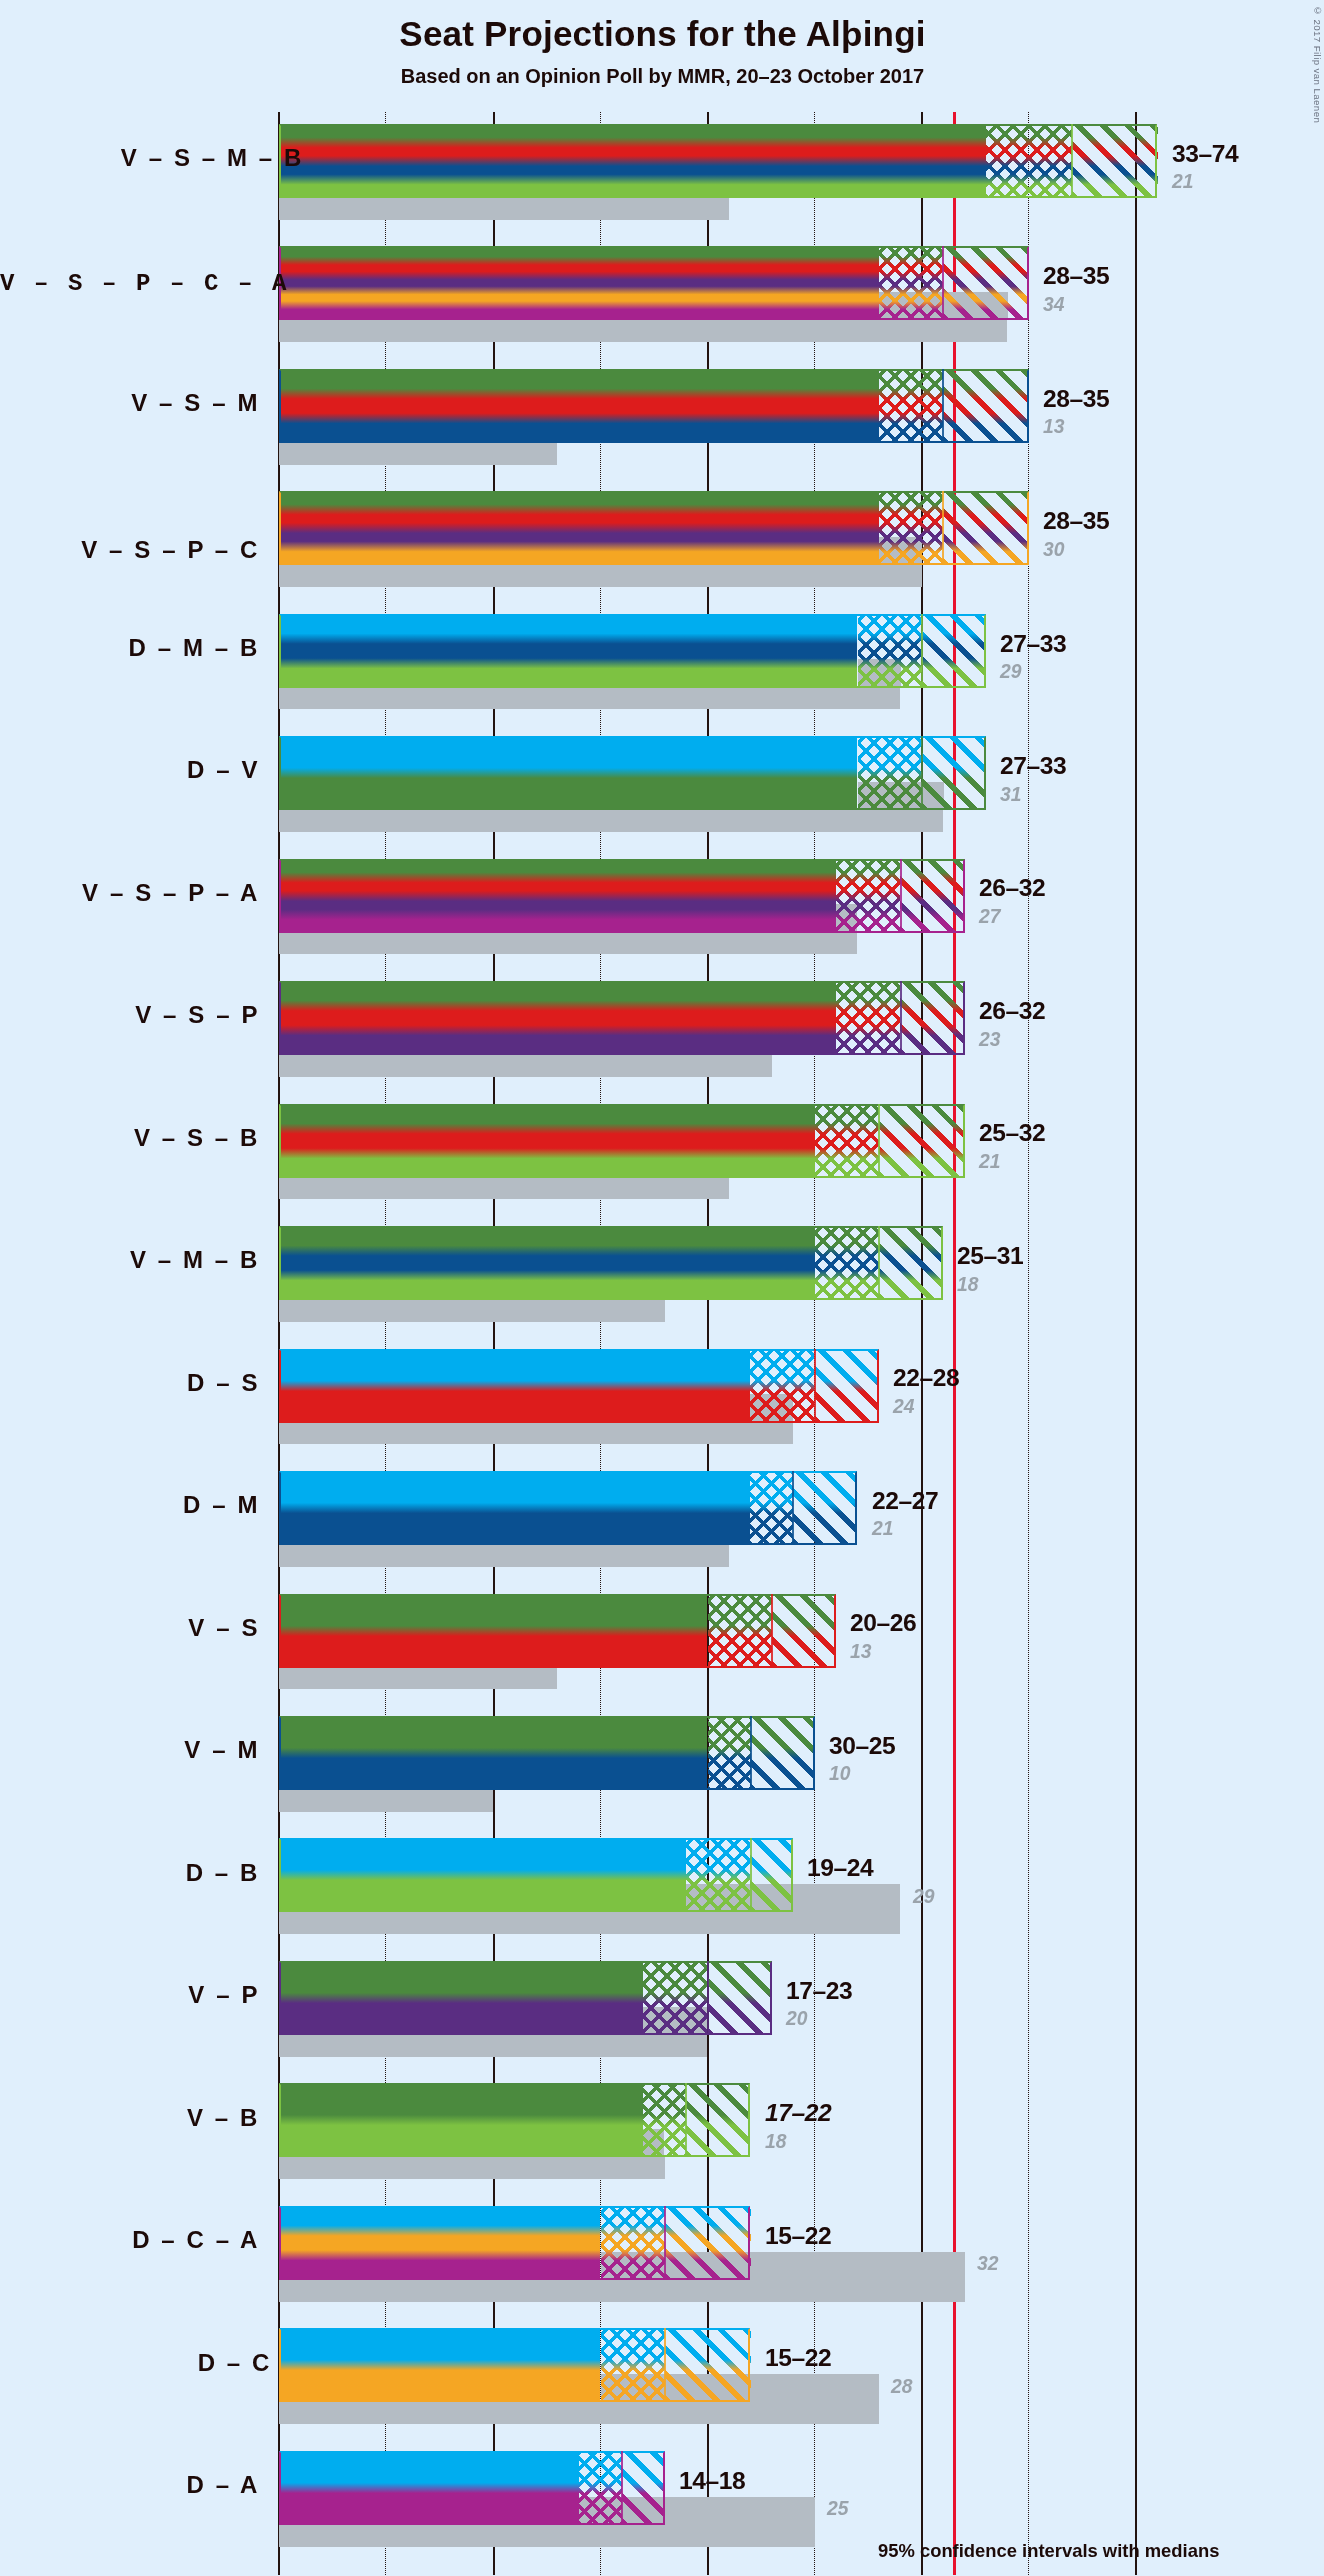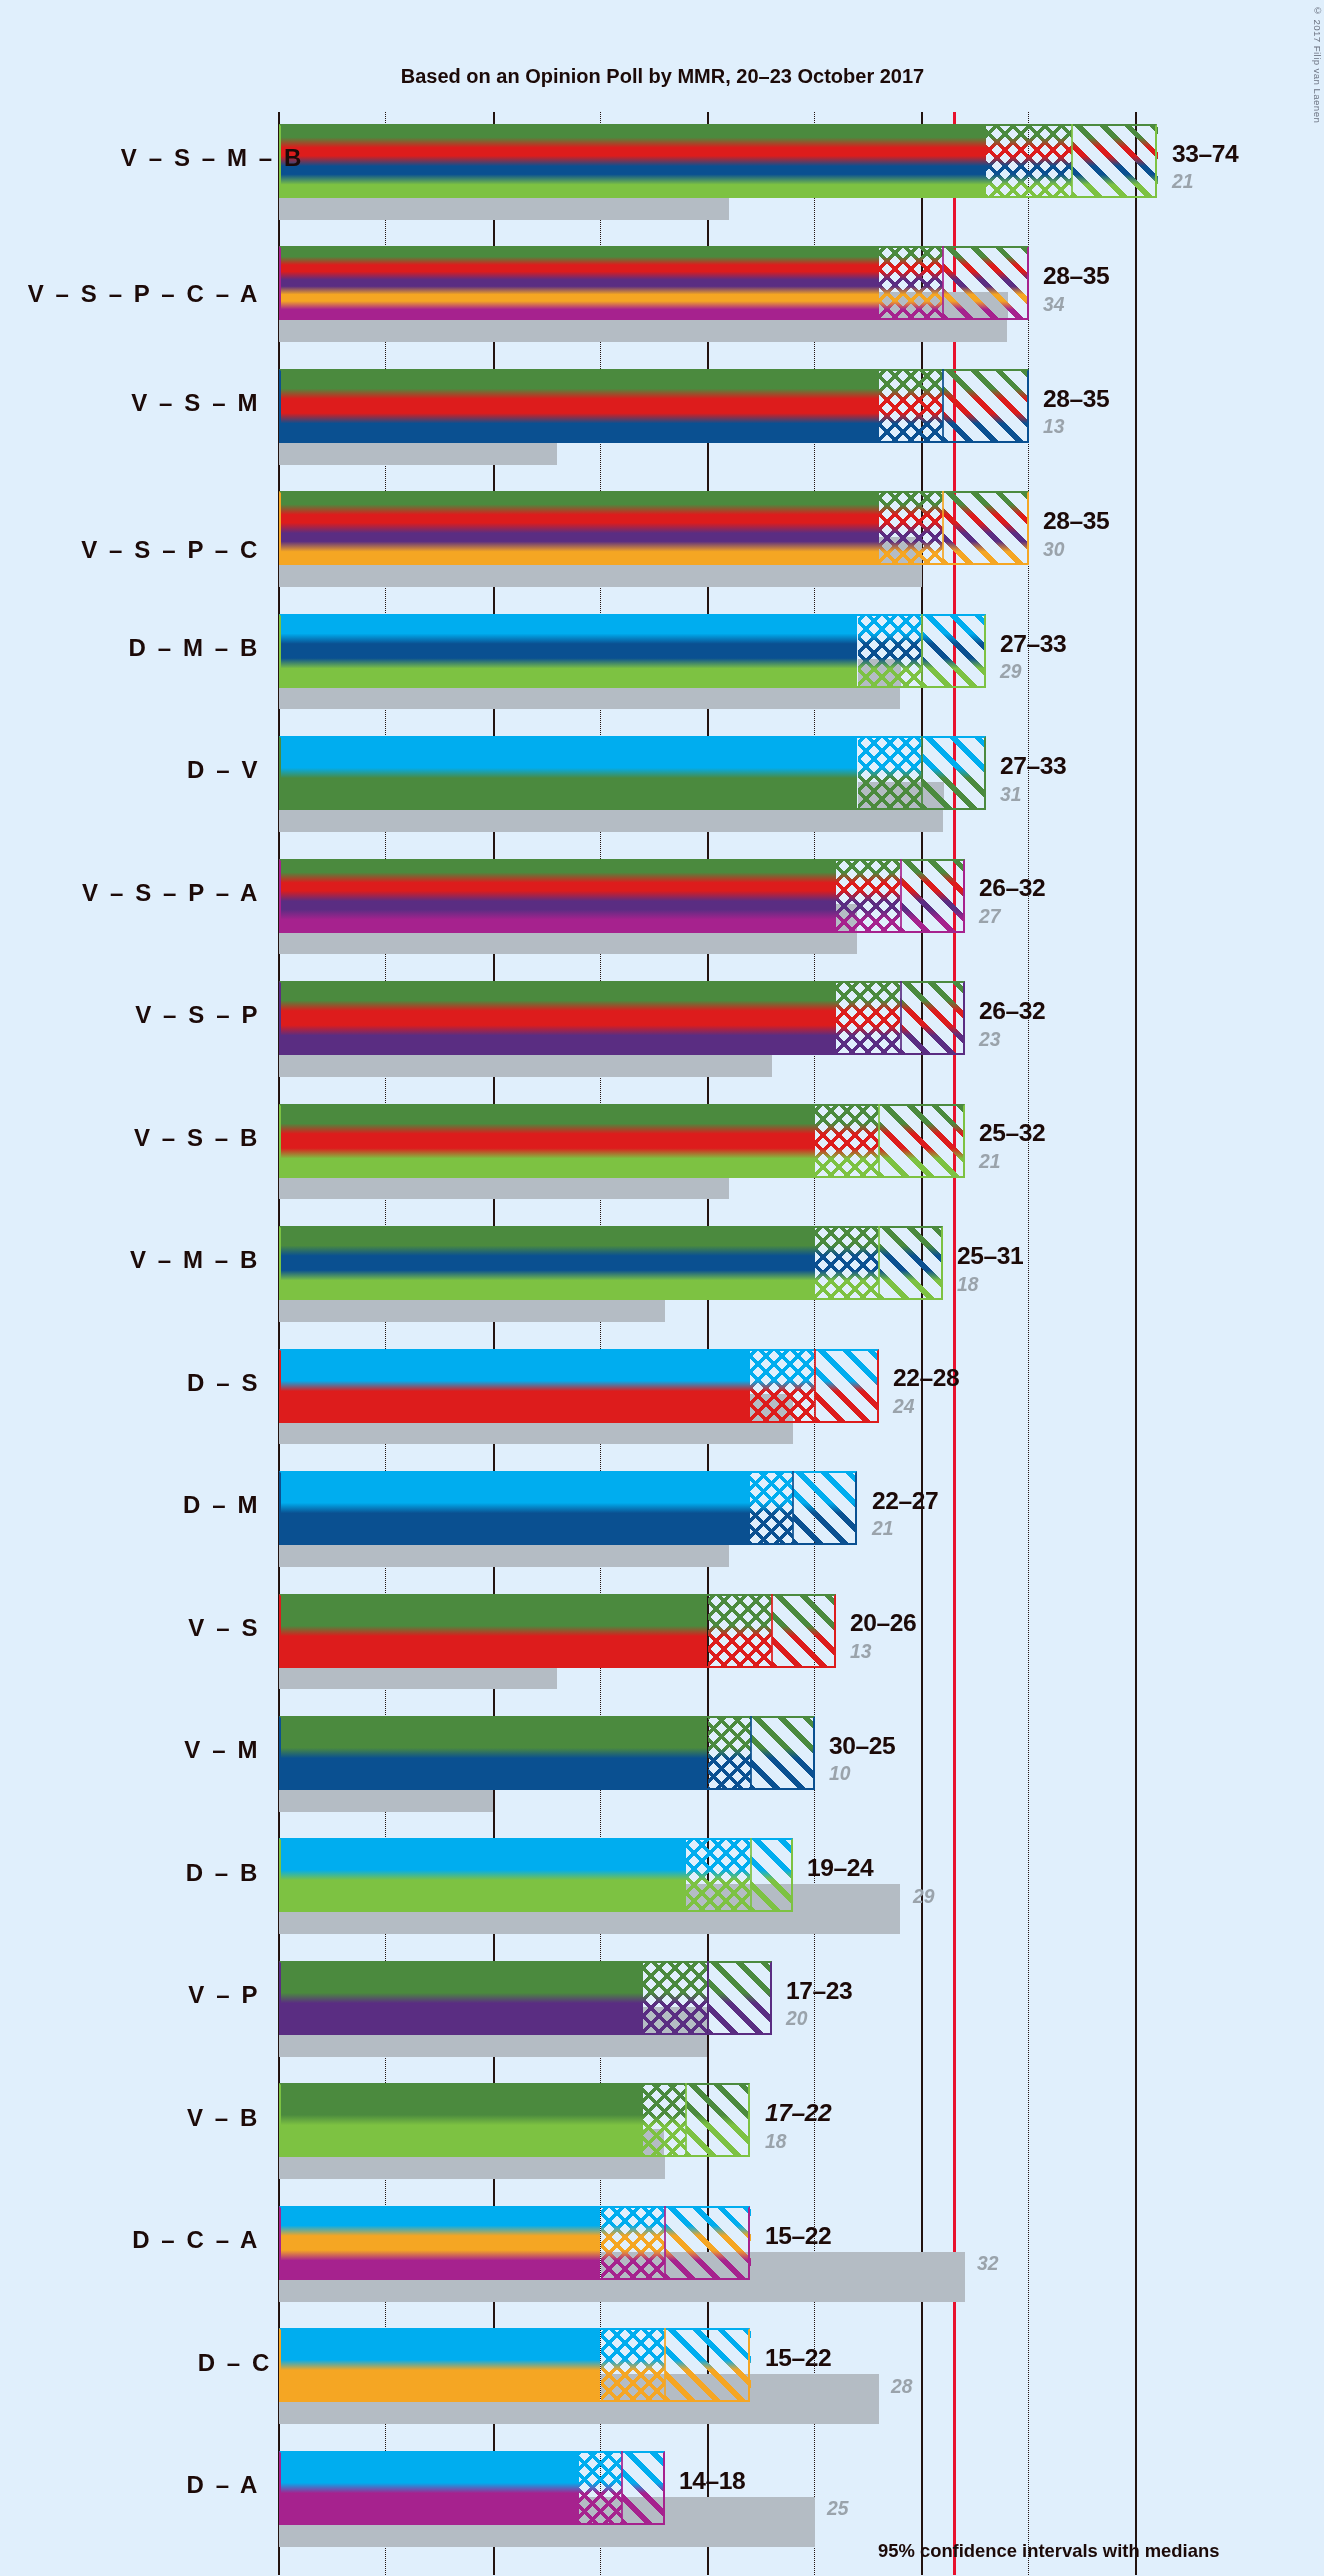--- a/index.html
+++ b/index.html
@@ -49,20 +49,21 @@
   .footnote{
     position:absolute;font-size:18.4px;font-weight:bold;color:#1c0a08;
     white-space:nowrap;
   }
 </style>
 </head>
 <body>
 
 <div id="chart">
 
+  <div class="ttl">Seat Projections for the Alþingi</div>
   <div class="sub">Based on an Opinion Poll by MMR, 20–23 October 2017</div>
   <div class="copy">© 2017 Filip van Laenen</div>
 
   <div class="plot" id="plot">
       <div class="grid-solid" style="left: 278px; top: 112px; height: 2463px;"></div>
       <div class="grid-solid" style="left: 493px; top: 112px; height: 2463px;"></div>
       <div class="grid-solid" style="left: 707px; top: 112px; height: 2463px;"></div>
       <div class="grid-solid" style="left: 921px; top: 112px; height: 2463px;"></div>
       <div class="grid-solid" style="left: 1135px; top: 112px; height: 2463px;"></div>
       <div class="grid-dot" style="left: 385px; top: 112px; height: 2463px;"></div>
@@ -79,21 +80,21 @@
       <div class="rowlabel" style="left: 0px; top: 144px; width: 260px; padding-left: 44px;">V – S – M – B</div>
       <div class="ci" style="left: 1172px; top: 140px;">33–74</div>
       <div class="prev" style="left: 1172px; top: 171px;">21</div>
       <div class="gray" style="left: 279px; top: 320px; width: 728px; height: 22px;"></div>
       <div class="gray" style="left: 879px; top: 292px; width: 129px; height: 28px; opacity: 1;"></div>
       <div class="fill" style="left: 279px; top: 246px; width: 600px; height: 74px; background: linear-gradient(rgb(75, 138, 62) 0%, rgb(75, 138, 62) 14.4%, rgb(221, 28, 28) 25.6%, rgb(221, 28, 28) 34.4%, rgb(90, 45, 130) 45.6%, rgb(90, 45, 130) 54.4%, rgb(245, 166, 35) 65.6%, rgb(245, 166, 35) 74.4%, rgb(166, 34, 142) 85.6%, rgb(166, 34, 142) 100%); position: absolute;"></div>
       <div class="hatchx" style="left: 879px; top: 246px; width: 64px; height: 74px; background: linear-gradient(rgb(75, 138, 62) 0%, rgb(75, 138, 62) 14.4%, rgb(221, 28, 28) 25.6%, rgb(221, 28, 28) 34.4%, rgb(90, 45, 130) 45.6%, rgb(90, 45, 130) 54.4%, rgb(245, 166, 35) 65.6%, rgb(245, 166, 35) 74.4%, rgb(166, 34, 142) 85.6%, rgb(166, 34, 142) 100%); mask-image: repeating-linear-gradient(45deg, rgb(0, 0, 0) 0px, rgb(0, 0, 0) 3.5px, transparent 3.5px, transparent 11.4px), repeating-linear-gradient(-45deg, rgb(0, 0, 0) 0px, rgb(0, 0, 0) 3.5px, transparent 3.5px, transparent 11.4px); mask-composite: add;"></div>
       <div class="hatchd" style="left: 943px; top: 246px; width: 86px; height: 74px; background: linear-gradient(rgb(75, 138, 62) 0%, rgb(75, 138, 62) 14.4%, rgb(221, 28, 28) 25.6%, rgb(221, 28, 28) 34.4%, rgb(90, 45, 130) 45.6%, rgb(90, 45, 130) 54.4%, rgb(245, 166, 35) 65.6%, rgb(245, 166, 35) 74.4%, rgb(166, 34, 142) 85.6%, rgb(166, 34, 142) 100%); mask-image: repeating-linear-gradient(45deg, rgb(0, 0, 0) 0px, rgb(0, 0, 0) 5.3px, transparent 5.3px, transparent 17.6px);"></div>
       <div class="outline" style="left: 279px; top: 246px; width: 750px; height: 74px; border-color: rgb(75, 138, 62) rgb(166, 34, 142) rgb(166, 34, 142);"></div>
       <div class="" style="position: absolute; left: 942px; top: 246px; width: 1.8px; height: 74px; background: rgb(166, 34, 142); opacity: 0.85;"></div>
-      <div class="rowlabel" style="left: 0px; top: 280px; width: 260px;">V – S – P – C – A</div>
+      <div class="rowlabel" style="left: 0px; top: 270px; width: 260px; font-family: Liberation Mono, monospace;">V – S – P – C – A</div>
       <div class="ci" style="left: 1043px; top: 262px;">28–35</div>
       <div class="prev" style="left: 1043px; top: 294px;">34</div>
       <div class="gray" style="left: 279px; top: 443px; width: 278px; height: 22px;"></div>
       <div class="fill" style="left: 279px; top: 369px; width: 600px; height: 74px; background: linear-gradient(rgb(75, 138, 62) 0%, rgb(75, 138, 62) 26.3333%, rgb(221, 28, 28) 40.3333%, rgb(221, 28, 28) 59.6667%, rgb(10, 80, 145) 73.6667%, rgb(10, 80, 145) 100%); position: absolute;"></div>
       <div class="hatchx" style="left: 879px; top: 369px; width: 64px; height: 74px; background: linear-gradient(rgb(75, 138, 62) 0%, rgb(75, 138, 62) 26.3333%, rgb(221, 28, 28) 40.3333%, rgb(221, 28, 28) 59.6667%, rgb(10, 80, 145) 73.6667%, rgb(10, 80, 145) 100%); mask-image: repeating-linear-gradient(45deg, rgb(0, 0, 0) 0px, rgb(0, 0, 0) 3.5px, transparent 3.5px, transparent 11.4px), repeating-linear-gradient(-45deg, rgb(0, 0, 0) 0px, rgb(0, 0, 0) 3.5px, transparent 3.5px, transparent 11.4px); mask-composite: add;"></div>
       <div class="hatchd" style="left: 943px; top: 369px; width: 86px; height: 74px; background: linear-gradient(rgb(75, 138, 62) 0%, rgb(75, 138, 62) 26.3333%, rgb(221, 28, 28) 40.3333%, rgb(221, 28, 28) 59.6667%, rgb(10, 80, 145) 73.6667%, rgb(10, 80, 145) 100%); mask-image: repeating-linear-gradient(45deg, rgb(0, 0, 0) 0px, rgb(0, 0, 0) 5.3px, transparent 5.3px, transparent 17.6px);"></div>
       <div class="outline" style="left: 279px; top: 369px; width: 750px; height: 74px; border-color: rgb(75, 138, 62) rgb(10, 80, 145) rgb(10, 80, 145);"></div>
       <div class="" style="position: absolute; left: 942px; top: 369px; width: 1.8px; height: 74px; background: rgb(10, 80, 145); opacity: 0.85;"></div>
       <div class="rowlabel" style="left: 0px; top: 389px; width: 260px;">V – S – M</div>
       <div class="ci" style="left: 1043px; top: 385px;">28–35</div>

